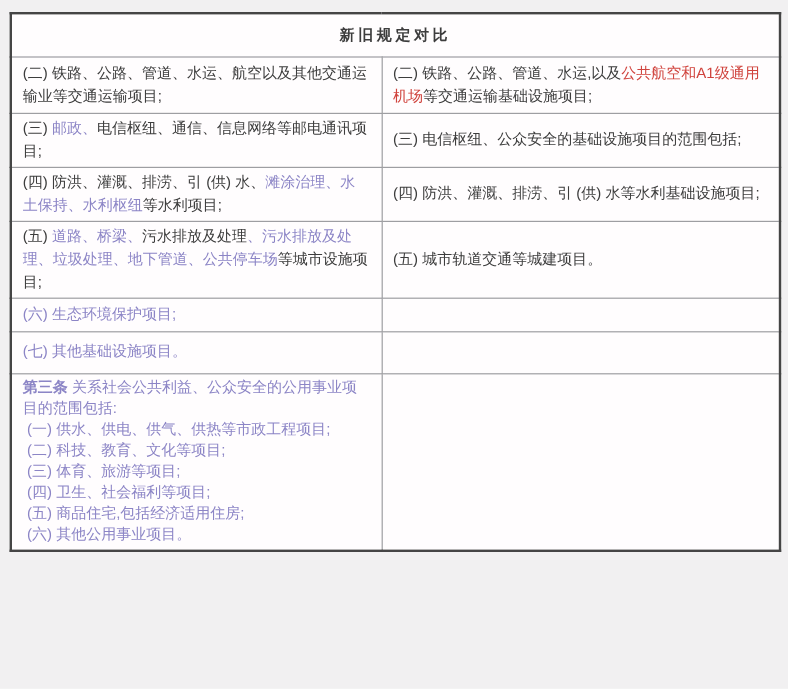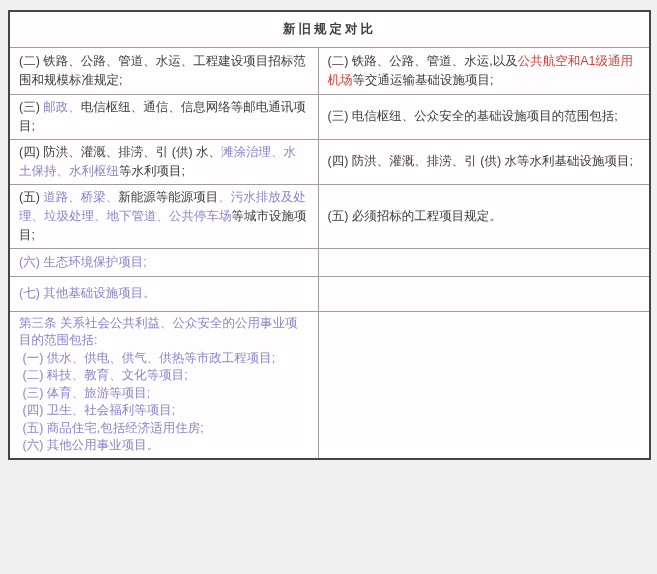--- a/index.html
+++ b/index.html
@@ -56,52 +56,52 @@
     font-size:13.5px;
     line-height:1.7;
   }
   th.old-head{color:var(--old-header);}
   th.new-head{color:var(--new-header);}
   td.cell{white-space:pre-wrap;vertical-align:middle;}
   td.va-top{vertical-align:top;padding-top:5px;}
   tr.tight td{line-height:1.4;}
   .seg-b{font-weight:bold;}
   .seg-r{color:var(--removed-text);}
-  .seg-rb{color:var(--removed-text);font-weight:normal;margin-top:20px;}
+  .seg-rb{color:var(--removed-text);font-weight:bold;margin-top:20px;}
   .seg-a{color:var(--added-text);}
 </style>
 </head>
 <body>
 
 <div class="sheet">
   <table class="cmp">
     <colgroup>
       <col style="width:309px">
       <col style="width:332px">
     </colgroup>
     <tbody>
       <tr>
         <td class="title-cell" colspan="2">新旧规定对比</td>
       </tr>
 
         <tr>
-          <td class="cell" style="height: 47px;"><span>(二) 铁路、公路、管道、水运、工程建设项目招标范围和规模标准规定;</span></td>
+          <td class="cell" style="height: 47px;"><span>(二) 铁路、公路、管道、水运、航空以及其他交通运输业等交通运输项目;</span></td>
           <td class="cell" style="height: 47px;"><span>(二) 铁路、公路、管道、水运,以及</span><span class="seg-a">公共航空和A1级通用机场</span><span>等交通运输基础设施项目;</span></td>
         </tr>
         <tr>
           <td class="cell" style="height: 35px; margin-top: 33px;"><span>(三) </span><span class="seg-r">邮政、</span><span>电信枢纽、通信、信息网络等邮电通讯项目;</span></td>
           <td class="cell" style="height: 35px;"><span>(三) 电信枢纽、公众安全的基础设施项目的范围包括;</span></td>
         </tr>
         <tr>
           <td class="cell" style="height: 42px;"><span>(四) 防洪、灌溉、排涝、引 (供) 水、</span><span class="seg-r">滩涂治理、水土保持、水利枢纽</span><span>等水利项目;</span></td>
           <td class="cell" style="height: 42px;"><span>(四) 防洪、灌溉、排涝、引 (供) 水等水利基础设施项目;</span></td>
         </tr>
         <tr>
-          <td class="cell" style="height: 42px;"><span>(五) </span><span class="seg-r">道路、桥梁、</span><span>新能源等能源项目</span><span class="seg-r">、污水排放及处理、垃圾处理、地下管道、公共停车场</span><span>等城市设施项目;</span></td>
-          <td class="cell" style="height: 42px;"><span>(五) 必须招标的工程项目规定。</span></td>
+          <td class="cell" style="height: 42px;"><span>(五) </span><span class="seg-r">道路、桥梁、</span><span>污水排放及处理</span><span class="seg-r">、污水排放及处理、垃圾处理、地下管道、公共停车场</span><span>等城市设施项目;</span></td>
+          <td class="cell" style="height: 42px;"><span>(五) 城市轨道交通等城建项目。</span></td>
         </tr>
         <tr>
           <td class="cell" style="height: 28px;"><span class="seg-r">(六) 生态环境保护项目;</span></td>
           <td class="cell" style="height: 28px;"></td>
         </tr>
         <tr>
           <td class="cell" style="height: 35px; margin-left: 16px;"><span class="seg-r">(七) 其他基础设施项目。</span></td>
           <td class="cell" style="height: 35px;"></td>
         </tr>
         <tr class="tight">

